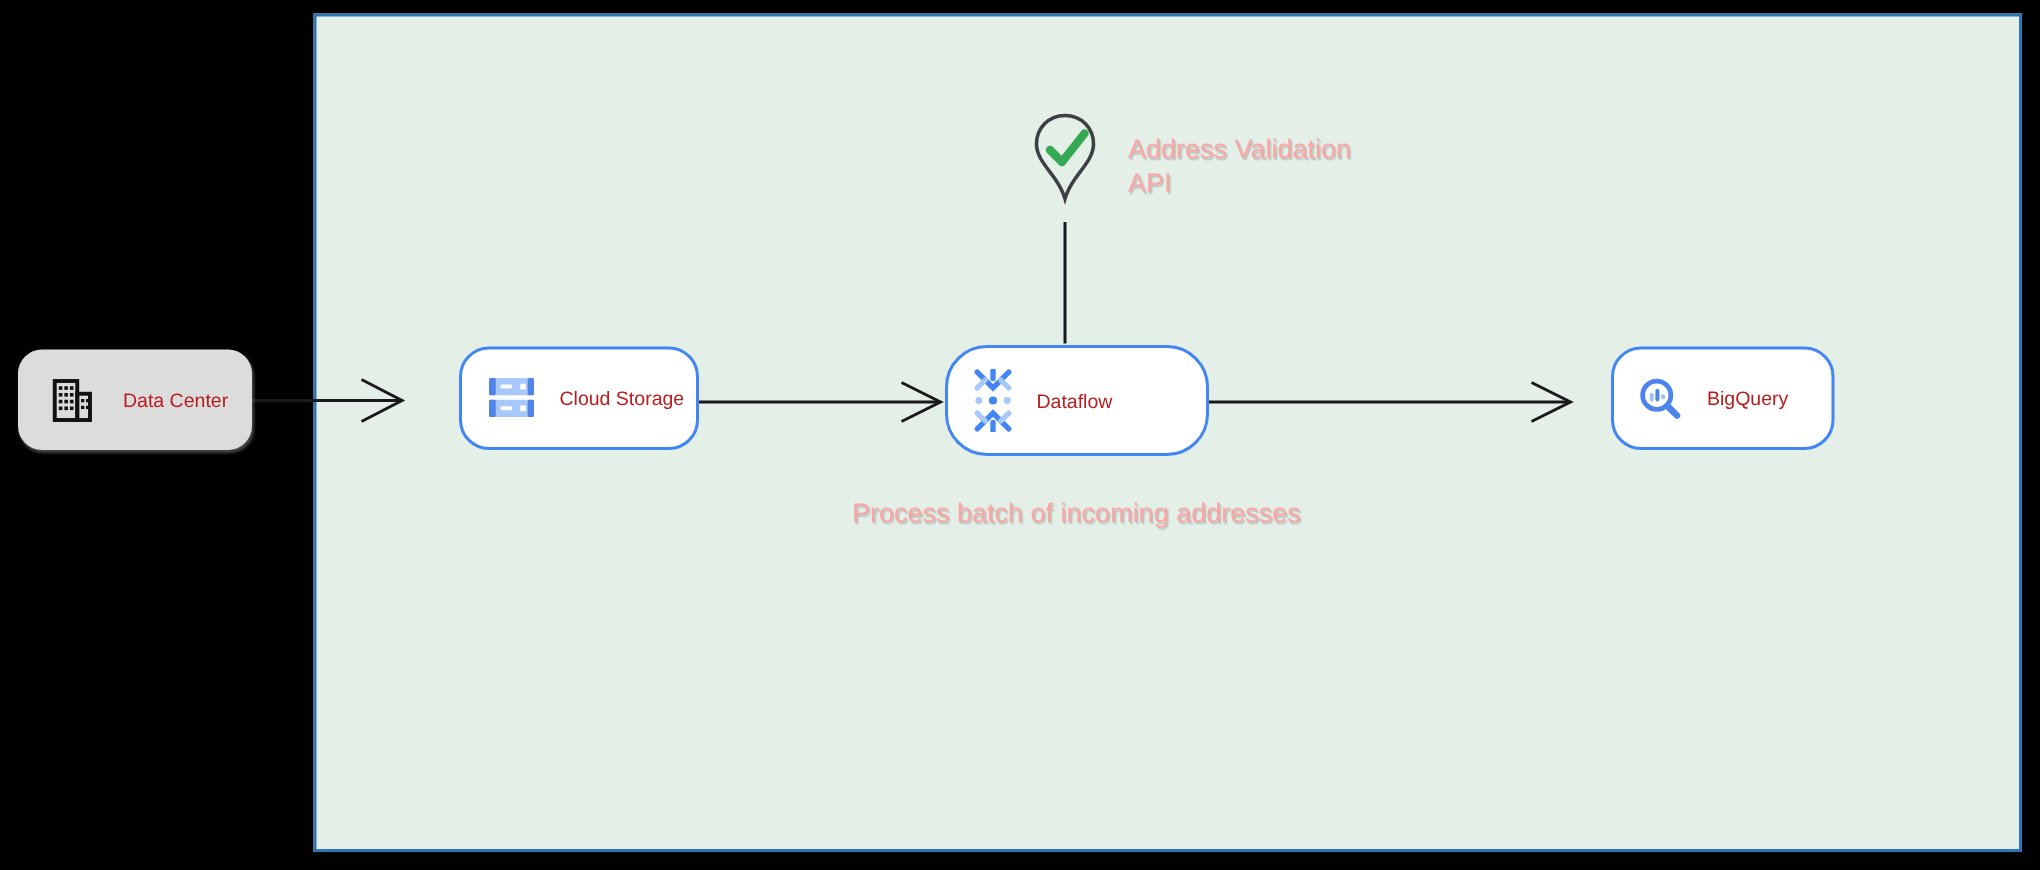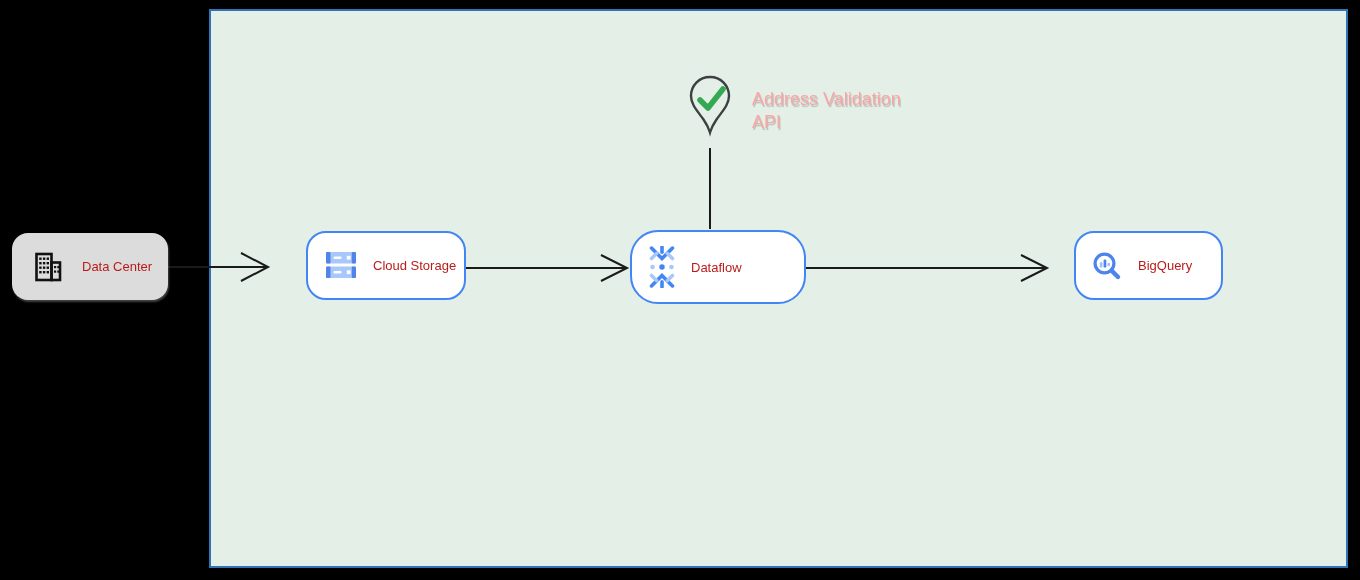--- a/index.html
+++ b/index.html
@@ -146,14 +146,15 @@
   </div>
 
   <svg class="pin" viewBox="0 0 46 64" fill="none">
     <path d="M23,3 C12,3 4,11.5 4,22 C4,30.5 10.5,37 16.5,45.5 C19.5,49.8 21.5,53.5 23,58.5
              C24.5,53.5 26.5,49.8 29.5,45.5 C35.5,37 42,30.5 42,22 C42,11.5 34,3 23,3 Z" stroke="#3C4043" stroke-width="2.4"></path>
     <path d="M13,26 L21,34 L36,15" stroke="#34A853" stroke-width="5.6" stroke-linecap="round" stroke-linejoin="round"></path>
   </svg>
 
   <div class="caption caption-api">Address Validation
 API</div>
+  <div class="caption caption-process">Process batch of incoming addresses</div>
 
 </div>
 
 </body></html>

